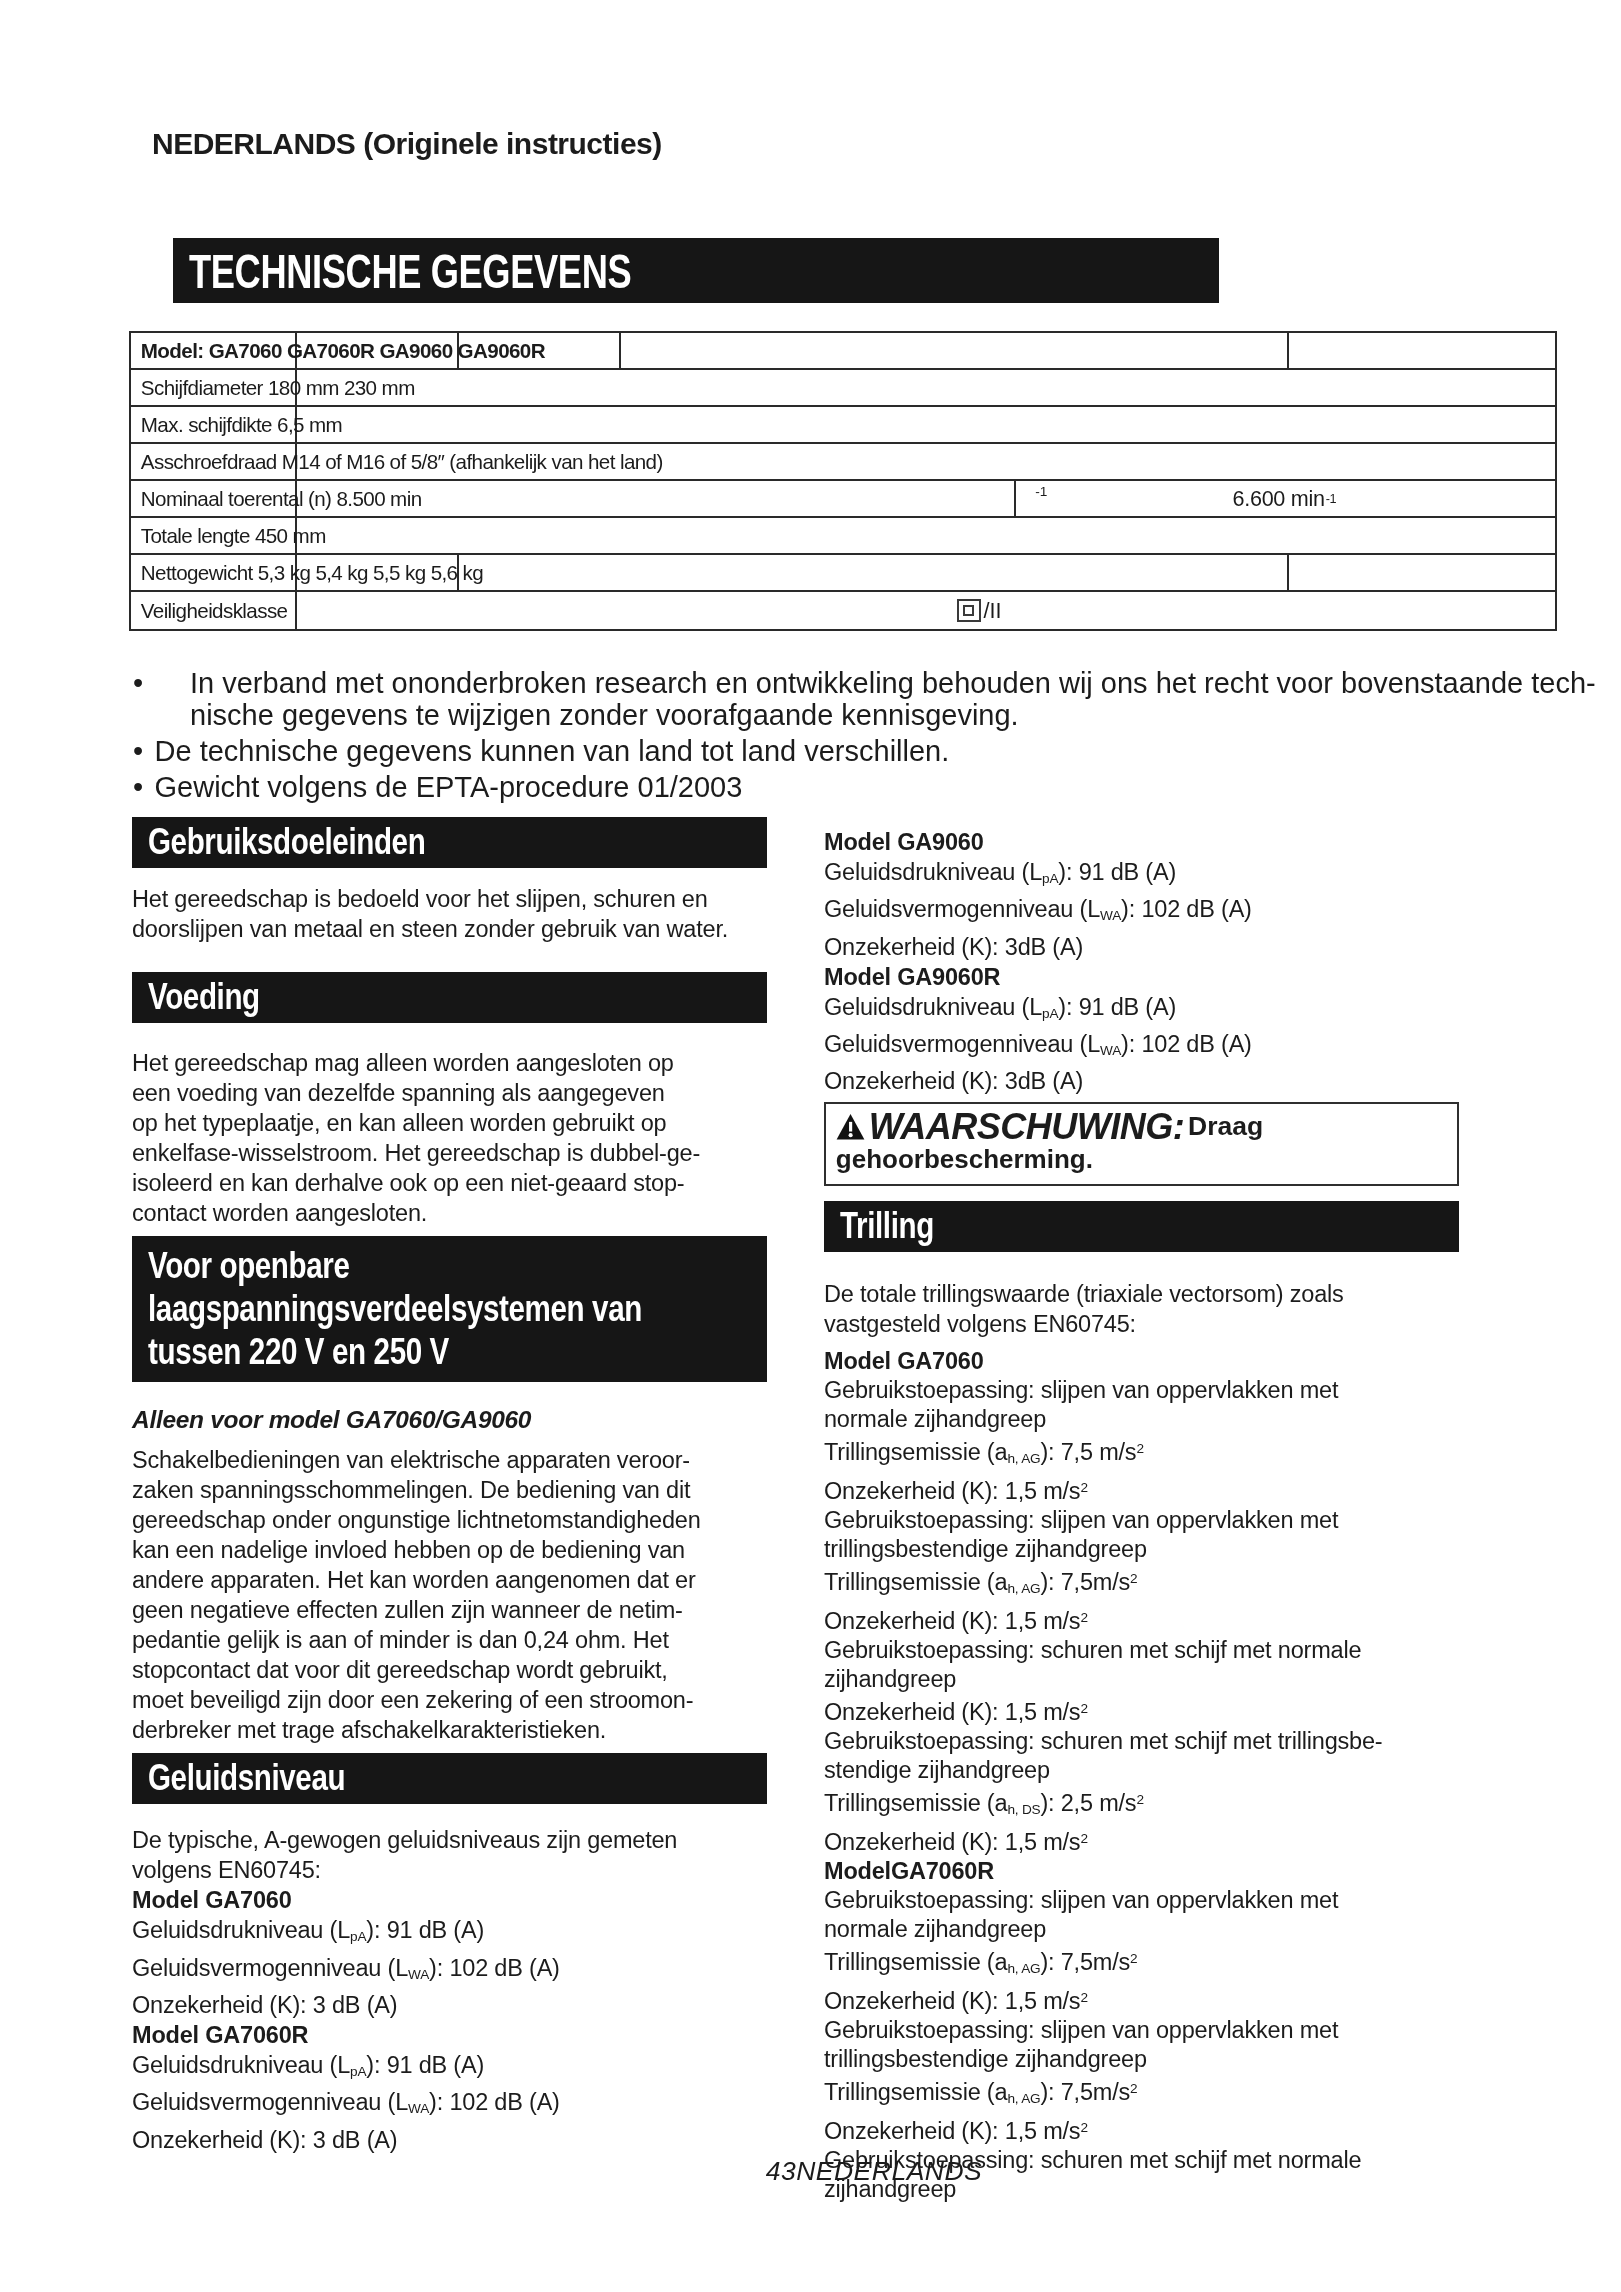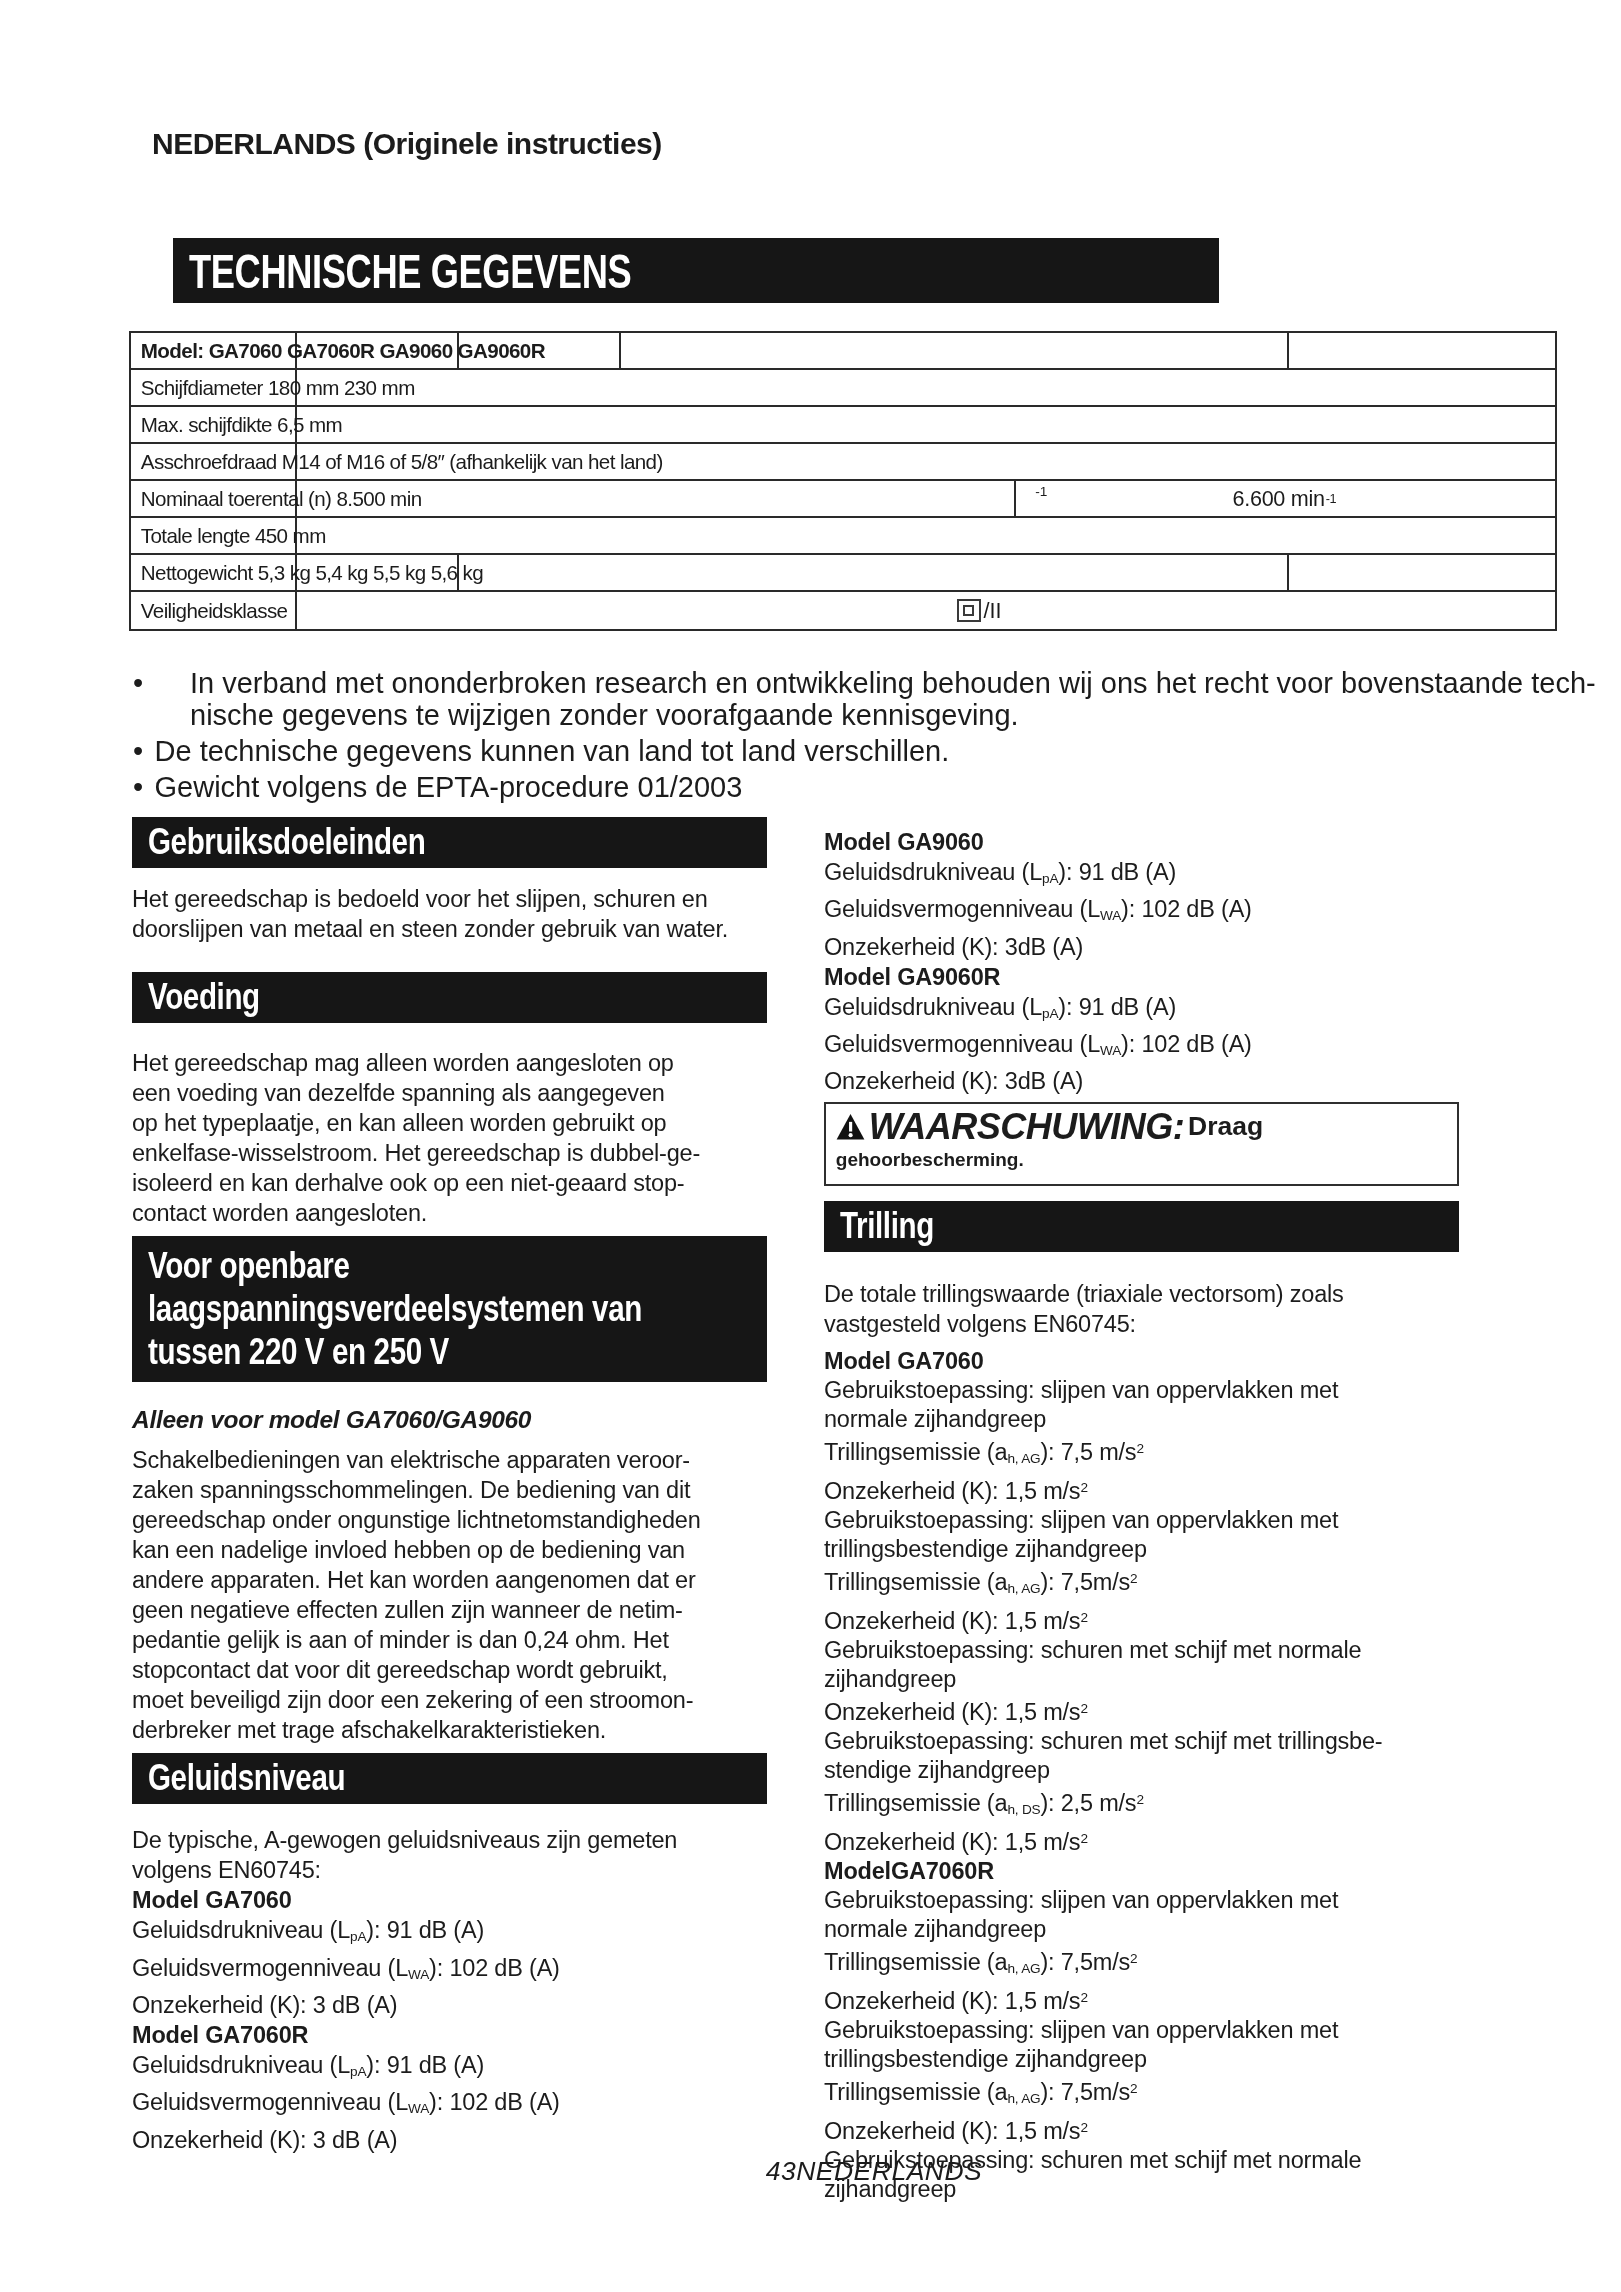--- a/index.html
+++ b/index.html
@@ -51,21 +51,21 @@
   .m-bar3{margin-top:7.8px;}
   .m-sub{margin-top:23.5px;}
   .m-para3{margin-top:10.8px;}
   .m-bar4{margin-top:7.8px;}
   .m-para4{margin-top:21.6px;}
   .m-right-noise{margin-top:16.7px;}
   .subheading-italic{font-size:24.5px; font-weight:bold; font-style:italic; letter-spacing:-0.3px;}
   
   .warning-box{margin-top:5.9px; border:2px solid #2f2f2f; padding:5.9px 11.8px 7.8px 9.8px; box-sizing:border-box; width:100%;}
   .warn-line{font-size:26.5px; font-weight:bold; line-height:33px; display:flex; align-items:center; gap:3.9px;}
-  .warn-line2{font-size:19px; font-weight:bold; line-height:33px;}
+  .warn-line2{font-size:26px; font-weight:bold; line-height:33px;}
   .warn-title{font-style:italic; font-size:36px; letter-spacing:-0.5px;}
   .warn-icon{display:inline-flex; flex:0 0 auto;}
   .m-trilling{margin-top:14.7px;}
   .m-vibintro{margin-top:27.4px;}
   .m-viblines{margin-top:7.8px;}
   .footer{position:absolute; left:0; top:2156px; width:1621px; padding-left:127px; box-sizing:border-box; text-align:center; font-size:26.5px; font-style:italic; letter-spacing:0.5px;}
 </style>
 </head>
 <body>
 

